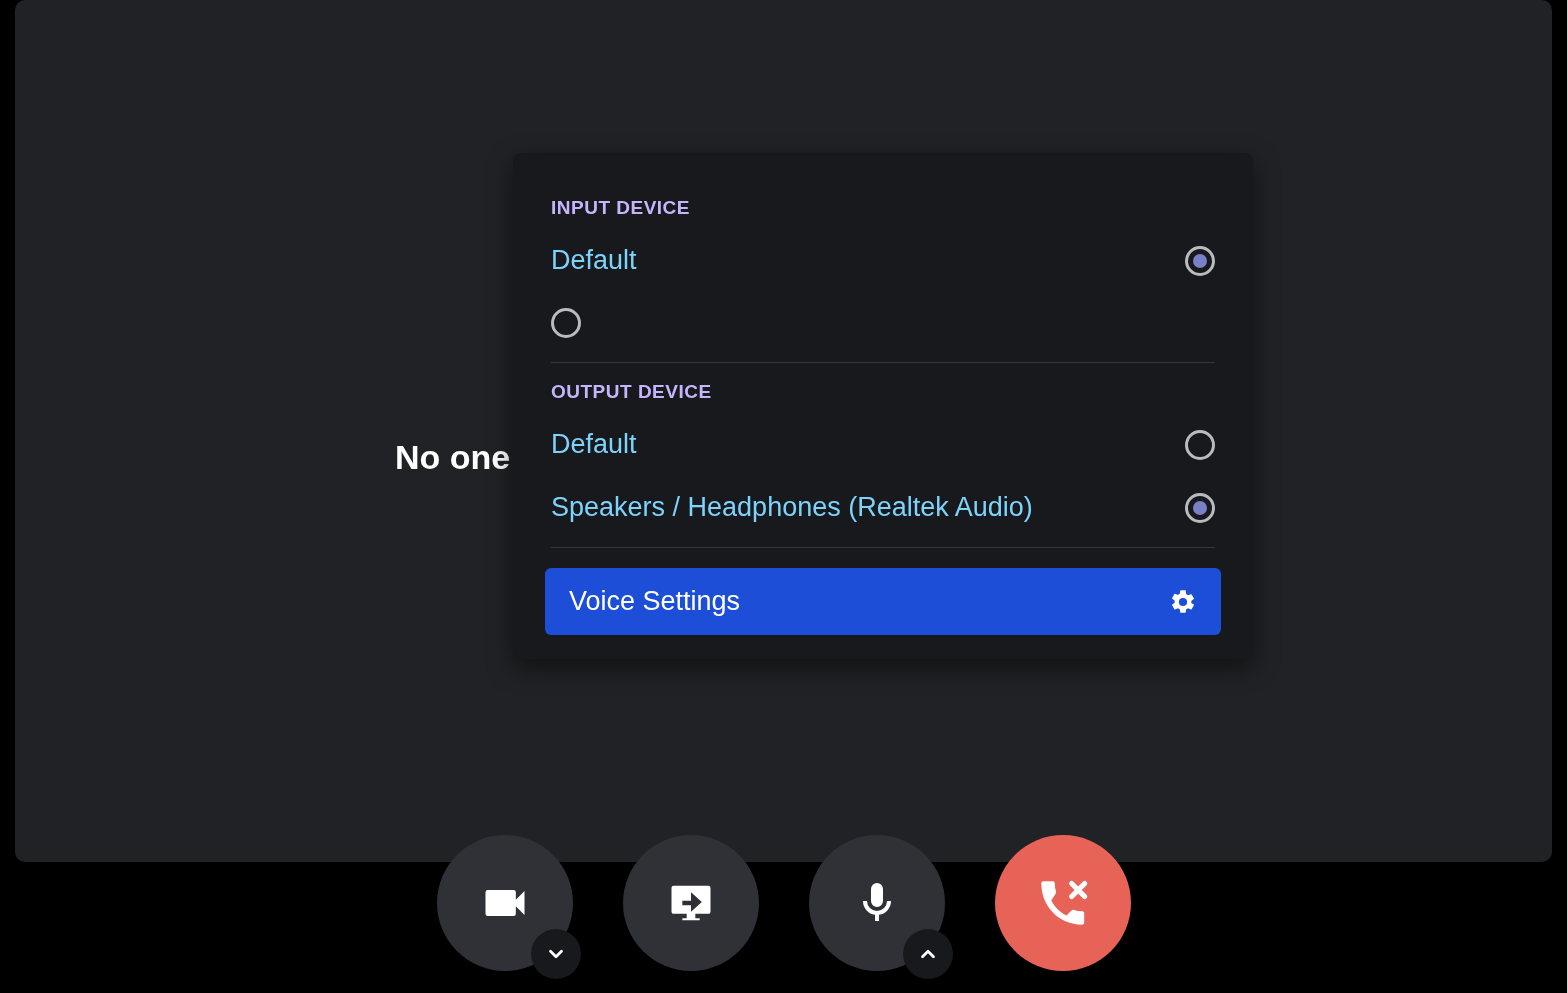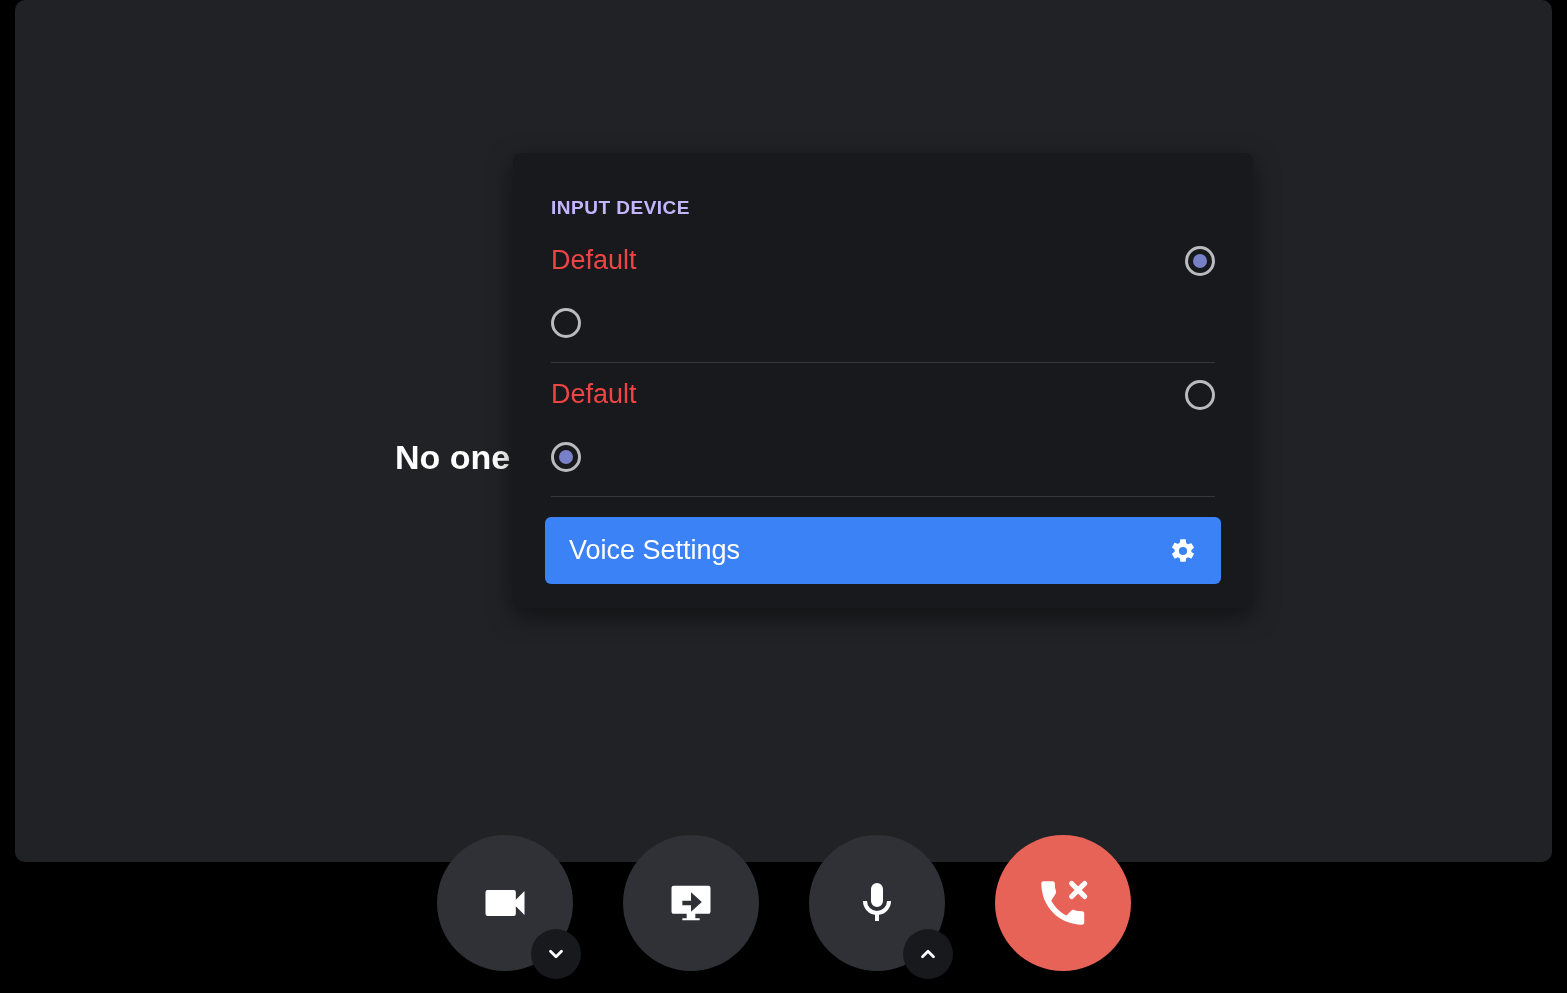--- a/index.html
+++ b/index.html
@@ -41,21 +41,21 @@
     padding: 18px 14px 10px 14px;
   }
   .option-row {
     display: flex;
     align-items: center;
     justify-content: space-between;
     padding: 16px 14px 16px 14px;
     cursor: pointer;
   }
   .option-label {
-    color: #ef4444;
+    color: #7dd3fc;
     font-size: 27px;
   }
   .radio {
     width: 30px; height: 30px;
     border: 3px solid #b9bbbe;
     border-radius: 50%;
     display: flex; align-items: center; justify-content: center;
     flex-shrink: 0;
   }
   .radio .dot {
@@ -64,21 +64,21 @@
     display: none;
   }
   .radio.selected .dot { display: block; }
   .divider {
     height: 1px;
     background: #34363c;
     margin: 8px 14px 0 14px;
   }
   .voice-settings-btn {
     margin: 20px 8px 0 8px;
-    background: #3b82f6;
+    background: #1d4ed8;
     border-radius: 6px;
     display: flex;
     align-items: center;
     justify-content: space-between;
     padding: 18px 24px;
     cursor: pointer;
   }
   .voice-settings-btn .label {
     color: #ffffff;
     font-size: 27px;
@@ -131,27 +131,29 @@
           <span class="dot"></span>
         </span>
     </div>
 
     <div class="option-row">
       <span class="radio"></span>
     </div>
 
     <div class="divider"></div>
 
+    <div class="section-header">Output Device</div>
 
     <div class="option-row">
       <span class="option-label">Default</span>
       <span class="radio"></span>
     </div>
 
     <div class="option-row">
+      <span class="option-label">Speakers / Headphones (Realtek Audio)</span>
       <span class="radio selected">
           <span class="dot"></span>
         </span>
     </div>
 
     <div class="divider"></div>
 
     <div class="voice-settings-btn">
       <span class="label">Voice Settings</span>
       <span>

